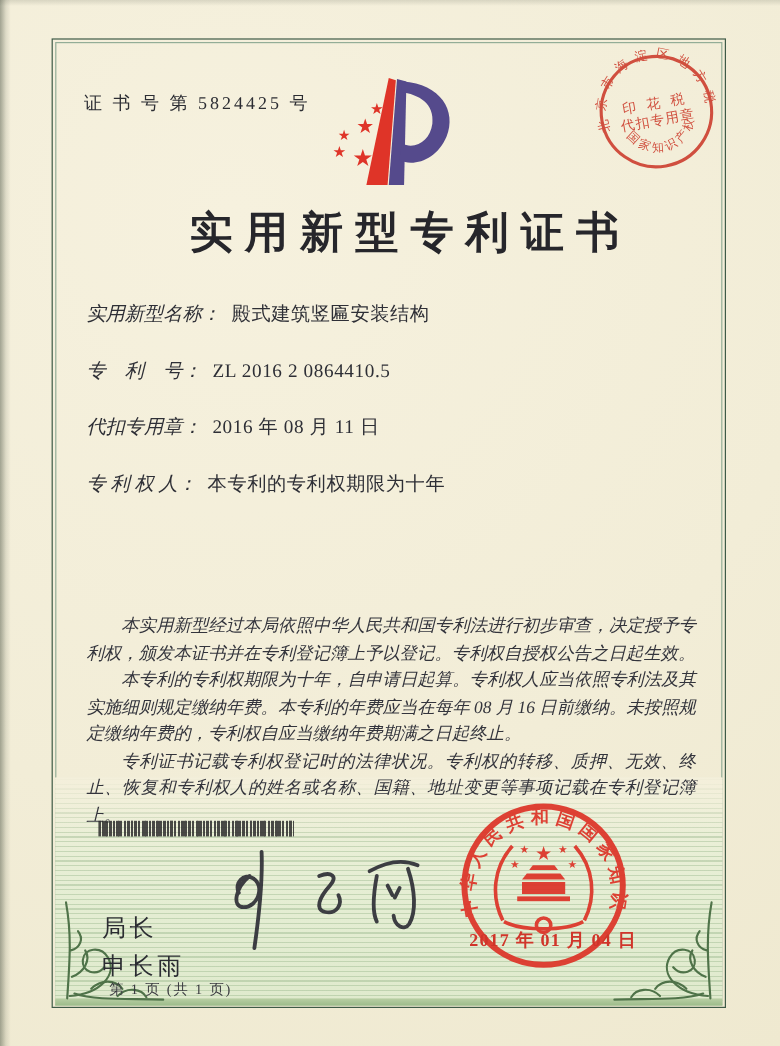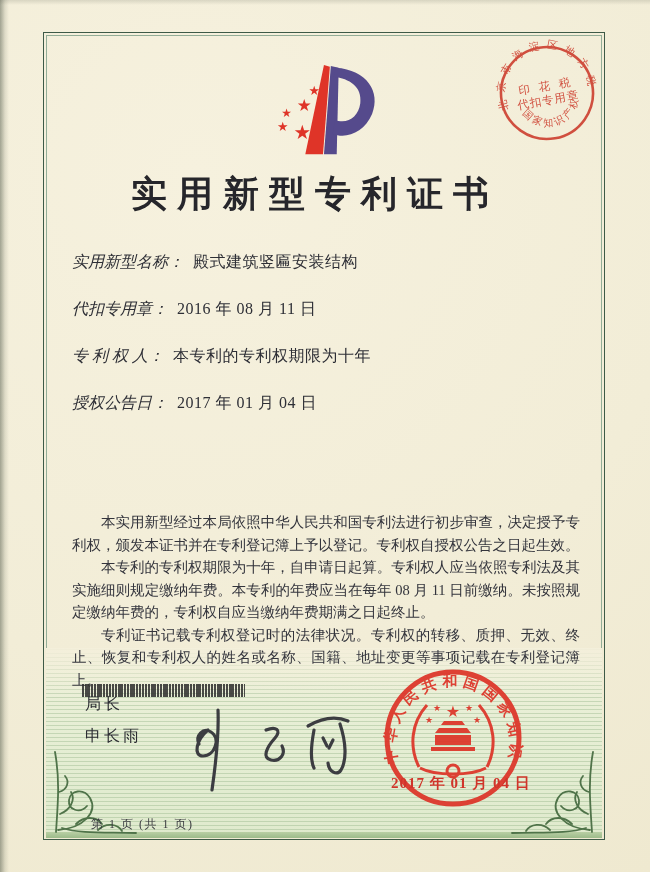--- a/index.html
+++ b/index.html
@@ -28,41 +28,41 @@
   .corner-orn.left{left:4px;}
   .corner-orn.right{right:4px;transform:scaleX(-1);}
 
   .cert-no{position:absolute;left:70px;top:77px;font-size:15px;color:#2c2d33;
            letter-spacing:2.5px;}
   .logo{position:absolute;left:262px;top:60px;width:120px;height:108px;}
 
   .tax-stamp{position:absolute;left:494px;top:40px;width:106px;height:106px;
              transform:rotate(-10deg);opacity:.88;}
 
-  .title{position:absolute;left:34px;width:562px;top:170px;margin:0;
+  .title{position:absolute;left:61px;width:562px;top:170px;margin:0;
          text-align:center;font-size:36px;font-weight:600;color:#26262b;
          letter-spacing:10px;}
 
   .fields{position:absolute;left:72px;top:252px;width:480px;}
   .field-row{height:22px;margin-bottom:25px;font-size:16px;color:#2e2f36;
              white-space:nowrap;}
   .flabel{margin-right:9px;font-style:italic;}
   .fvalue{letter-spacing:.5px;margin-top:28px;}
 
   .body-text{position:absolute;left:72px;top:511px;width:508px;font-size:14.5px;
-             line-height:22.5px;color:#33343c;text-align:justify;}
+             line-height:22.5px;color:#33343c;text-align:justify;font-style:italic;}
   .body-text p{margin:0;text-indent:2em;}
 
   .barcode{position:absolute;left:82px;top:684px;width:163px;height:13px;
      background:
        repeating-linear-gradient(90deg,#2d2d2d 0 2px, transparent 2px 3px),
        repeating-linear-gradient(90deg, transparent 0 5px, #2d2d2d 5px 7px, transparent 7px 11px);
      opacity:.85;}
 
-  .director{position:absolute;left:85px;top:688px;font-size:16px;color:#2b2c32;
+  .director{position:absolute;left:85px;top:758px;font-size:20px;color:#2b2c32;
             letter-spacing:3px;line-height:32px;}
   .signature{position:absolute;left:172px;top:700px;width:190px;height:98px;}
 
   .seal{position:absolute;left:378px;top:663px;width:150px;height:150px;opacity:.92;}
   .seal-date{position:absolute;left:391px;top:774px;font-size:15px;color:#d0352a;
              letter-spacing:1px;font-weight:600;}
 
   .footer{position:absolute;left:43px;width:562px;top:816px;
           font-size:12px;color:#3a3b40;letter-spacing:1.5px;padding-left:48px;}
 
@@ -96,20 +96,21 @@
         <path d="M8 86 C34 84 48 68 40 54 C34 44 20 46 19 56 C18 66 30 70 37 62"></path>
         <path d="M10 70 C20 66 26 56 21 48"></path>
         <path d="M9 48 C17 46 20 38 15 32"></path>
         <path d="M12 84 C30 90 58 88 86 89"></path>
         <path d="M26 80 C34 72 46 72 52 80"></path>
         <path d="M48 86 C56 78 68 80 72 87"></path>
       </g>
     </svg>
   </div>
 
+  <div class="cert-no">证 书 号 第 5824425 号</div>
 
   <svg class="logo" viewBox="0 0 120 110">
     <polygon points="62,5 68,7 61,96 43,96" fill="#df3428"></polygon>
     <polygon points="69,6 77,8 75,96 62,96" fill="#554a8c"></polygon>
     <path d="M74 8 C106 10 120 33 111 55 C103 74 84 81 71 75 L73 61 C86 66 97 58 99 44 C101 27 88 19 72 17 Z" fill="#554a8c"></path>
     <text x="52" y="36" font-size="13" fill="#df3428" text-anchor="middle">★</text>
     <text x="42" y="52" font-size="17" fill="#df3428" text-anchor="middle">★</text>
     <text x="24" y="58" font-size="12" fill="#df3428" text-anchor="middle">★</text>
     <text x="20" y="72" font-size="13" fill="#df3428" text-anchor="middle">★</text>
     <text x="40" y="80" font-size="20" fill="#df3428" text-anchor="middle">★</text>
@@ -133,33 +134,33 @@
     </svg>
   </div>
 
   <h1 class="title">实用新型专利证书</h1>
 
   <div class="fields">
     <div class="field-row">
       <span class="flabel">实用新型名称：</span><span class="fvalue">殿式建筑竖匾安装结构</span>
     </div>
     <div class="field-row">
+      <span class="flabel">专　利　号：</span><span class="fvalue">ZL 2016 2 0864410.5</span>
+    </div>
+    <div class="field-row">
       <span class="flabel">代扣专用章：</span><span class="fvalue">2016 年 08 月 11 日</span>
     </div>
     <div class="field-row">
       <span class="flabel">专 利 权 人：</span><span class="fvalue">本专利的专利权期限为十年</span>
-    </div>
-    <div class="field-row">
-      <span class="flabel">授权公告日：</span><span class="fvalue">2017 年 01 月 04 日</span>
     </div>
   </div>
 
   <div class="body-text">
     <p>本实用新型经过本局依照中华人民共和国专利法进行初步审查，决定授予专利权，颁发本证书并在专利登记簿上予以登记。专利权自授权公告之日起生效。</p>
-    <p>本专利的专利权期限为十年，自申请日起算。专利权人应当依照专利法及其实施细则规定缴纳年费。本专利的年费应当在每年 08 月 11 日前缴纳。未按照规定缴纳年费的，专利权自应当缴纳年费期满之日起终止。</p>
+    <p>本专利的专利权期限为十年，自申请日起算。专利权人应当依照专利法及其实施细则规定缴纳年费。本专利的年费应当在每年 08 月 16 日前缴纳。未按照规定缴纳年费的，专利权自应当缴纳年费期满之日起终止。</p>
     <p>专利证书记载专利权登记时的法律状况。专利权的转移、质押、无效、终止、恢复和专利权人的姓名或名称、国籍、地址变更等事项记载在专利登记簿上。</p>
   </div>
 
   <div class="barcode"></div>
 
   <div class="director">
     <div>局长</div>
     <div>申长雨</div>
   </div>
 

